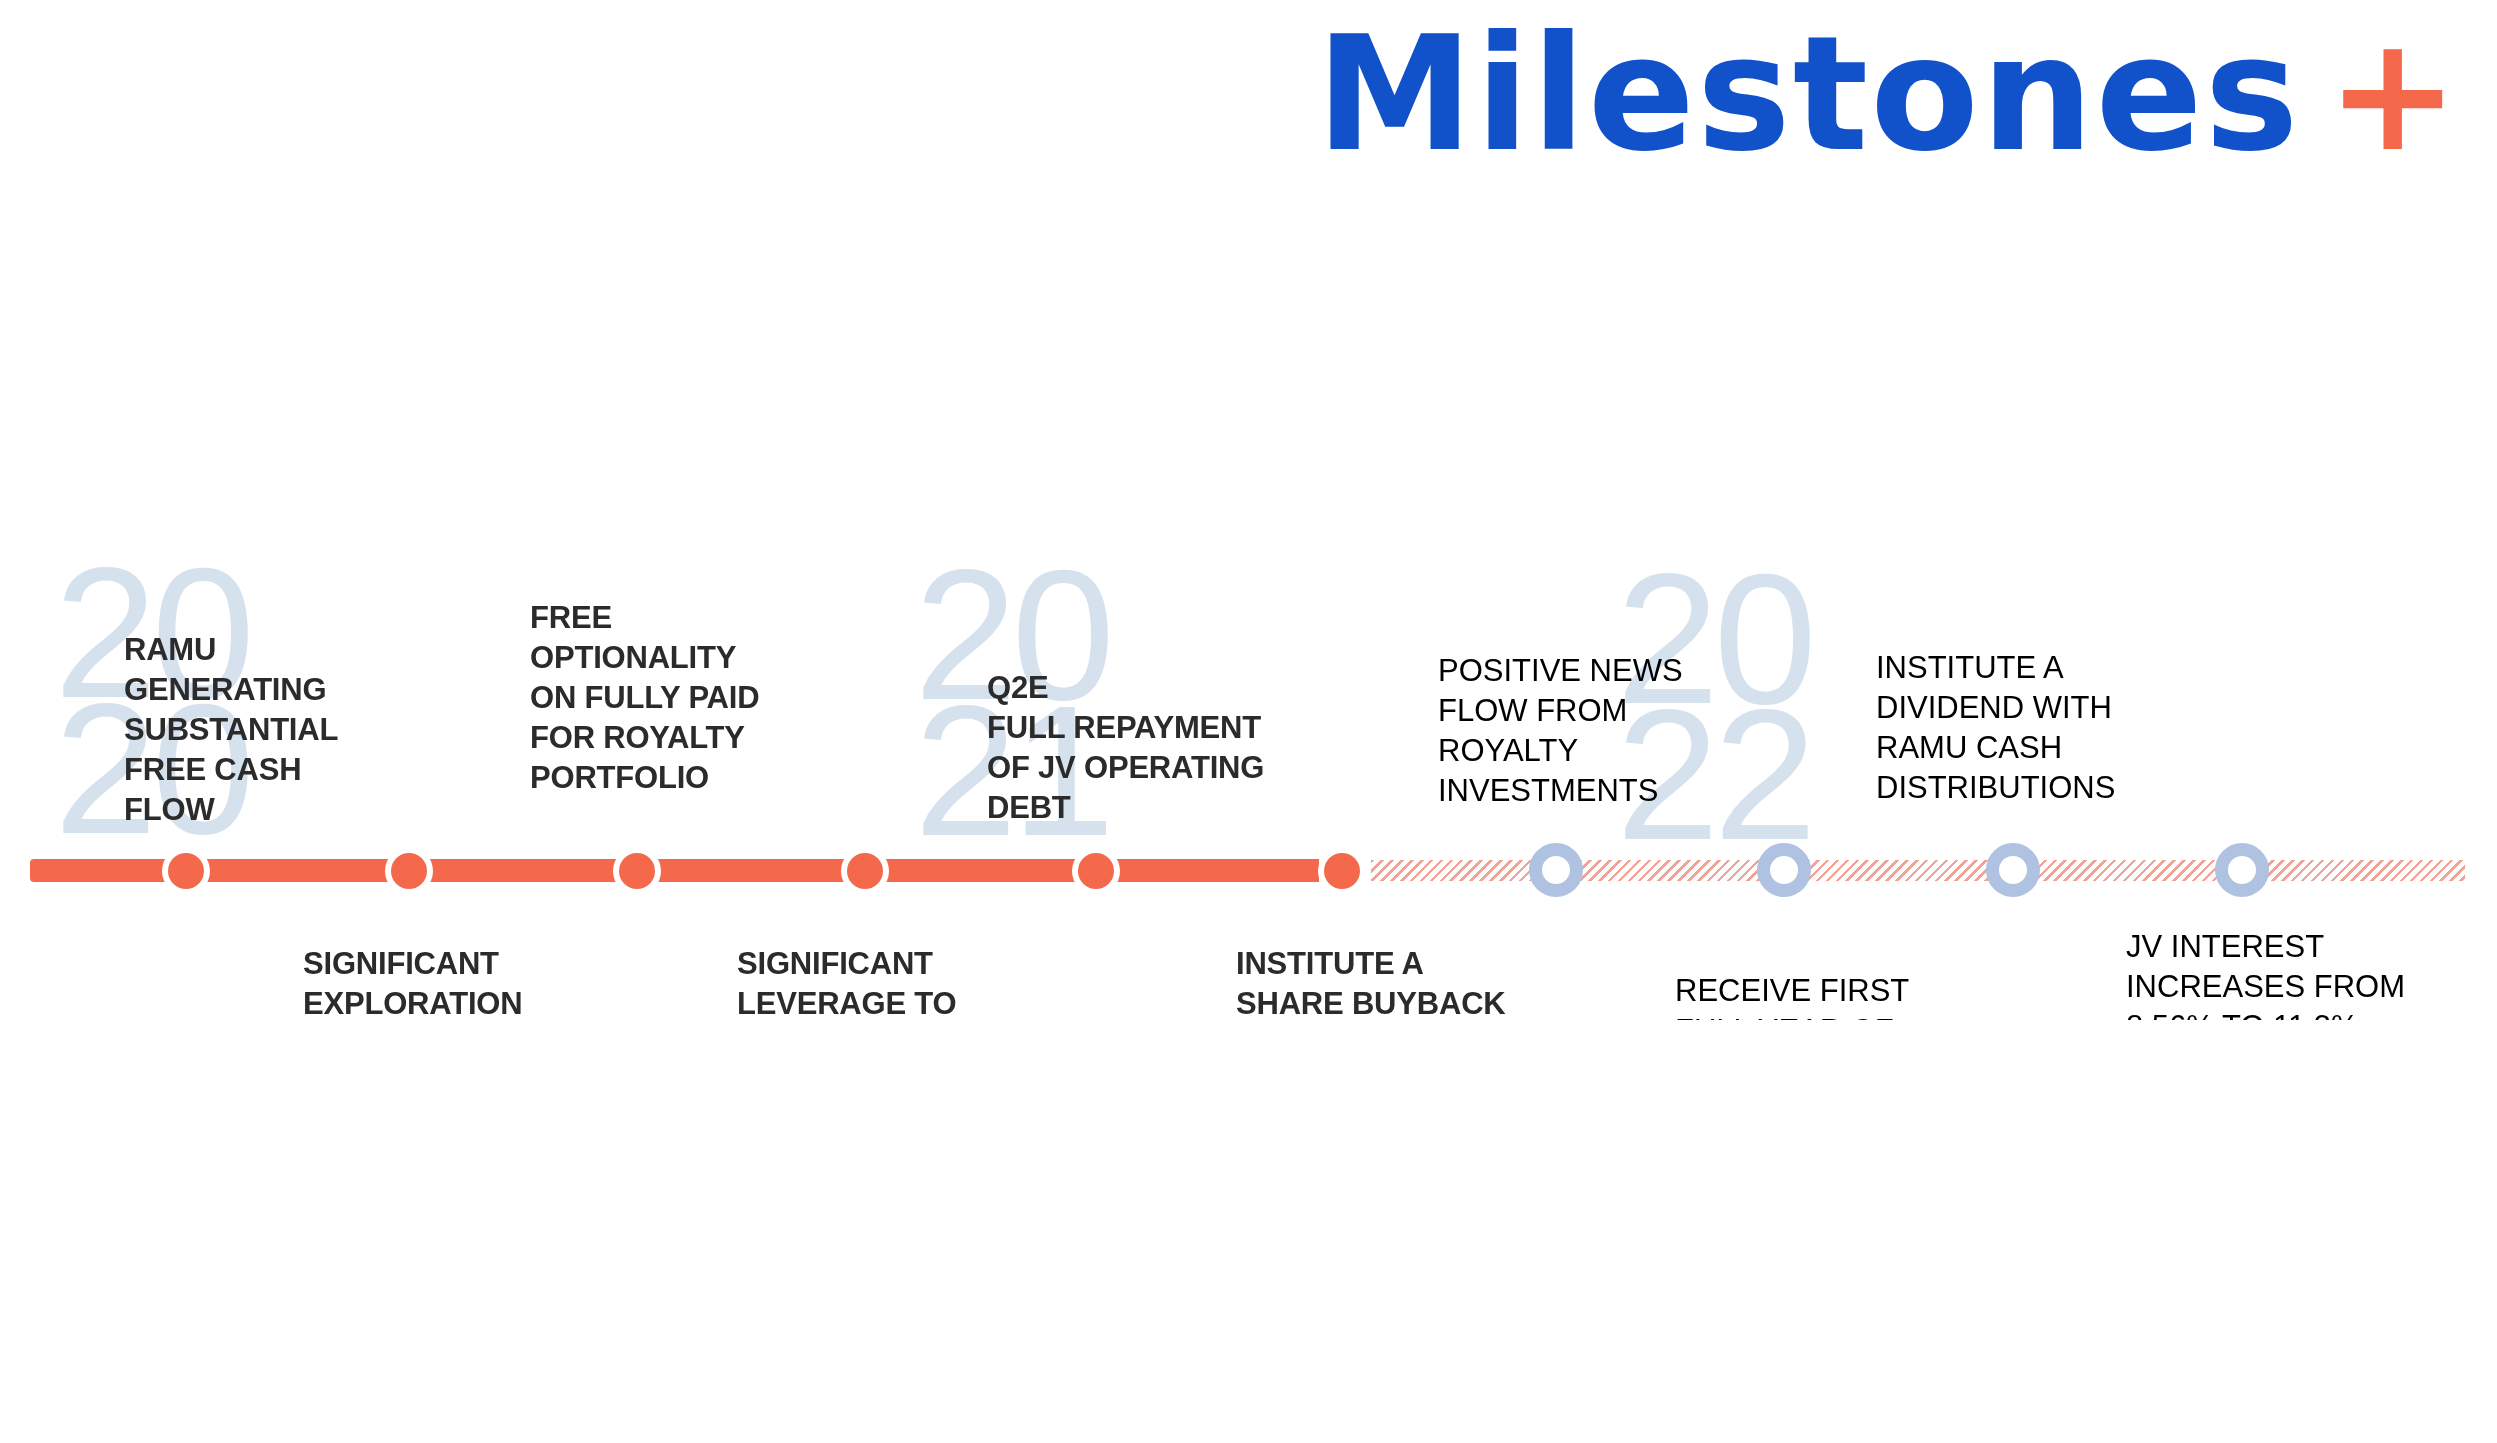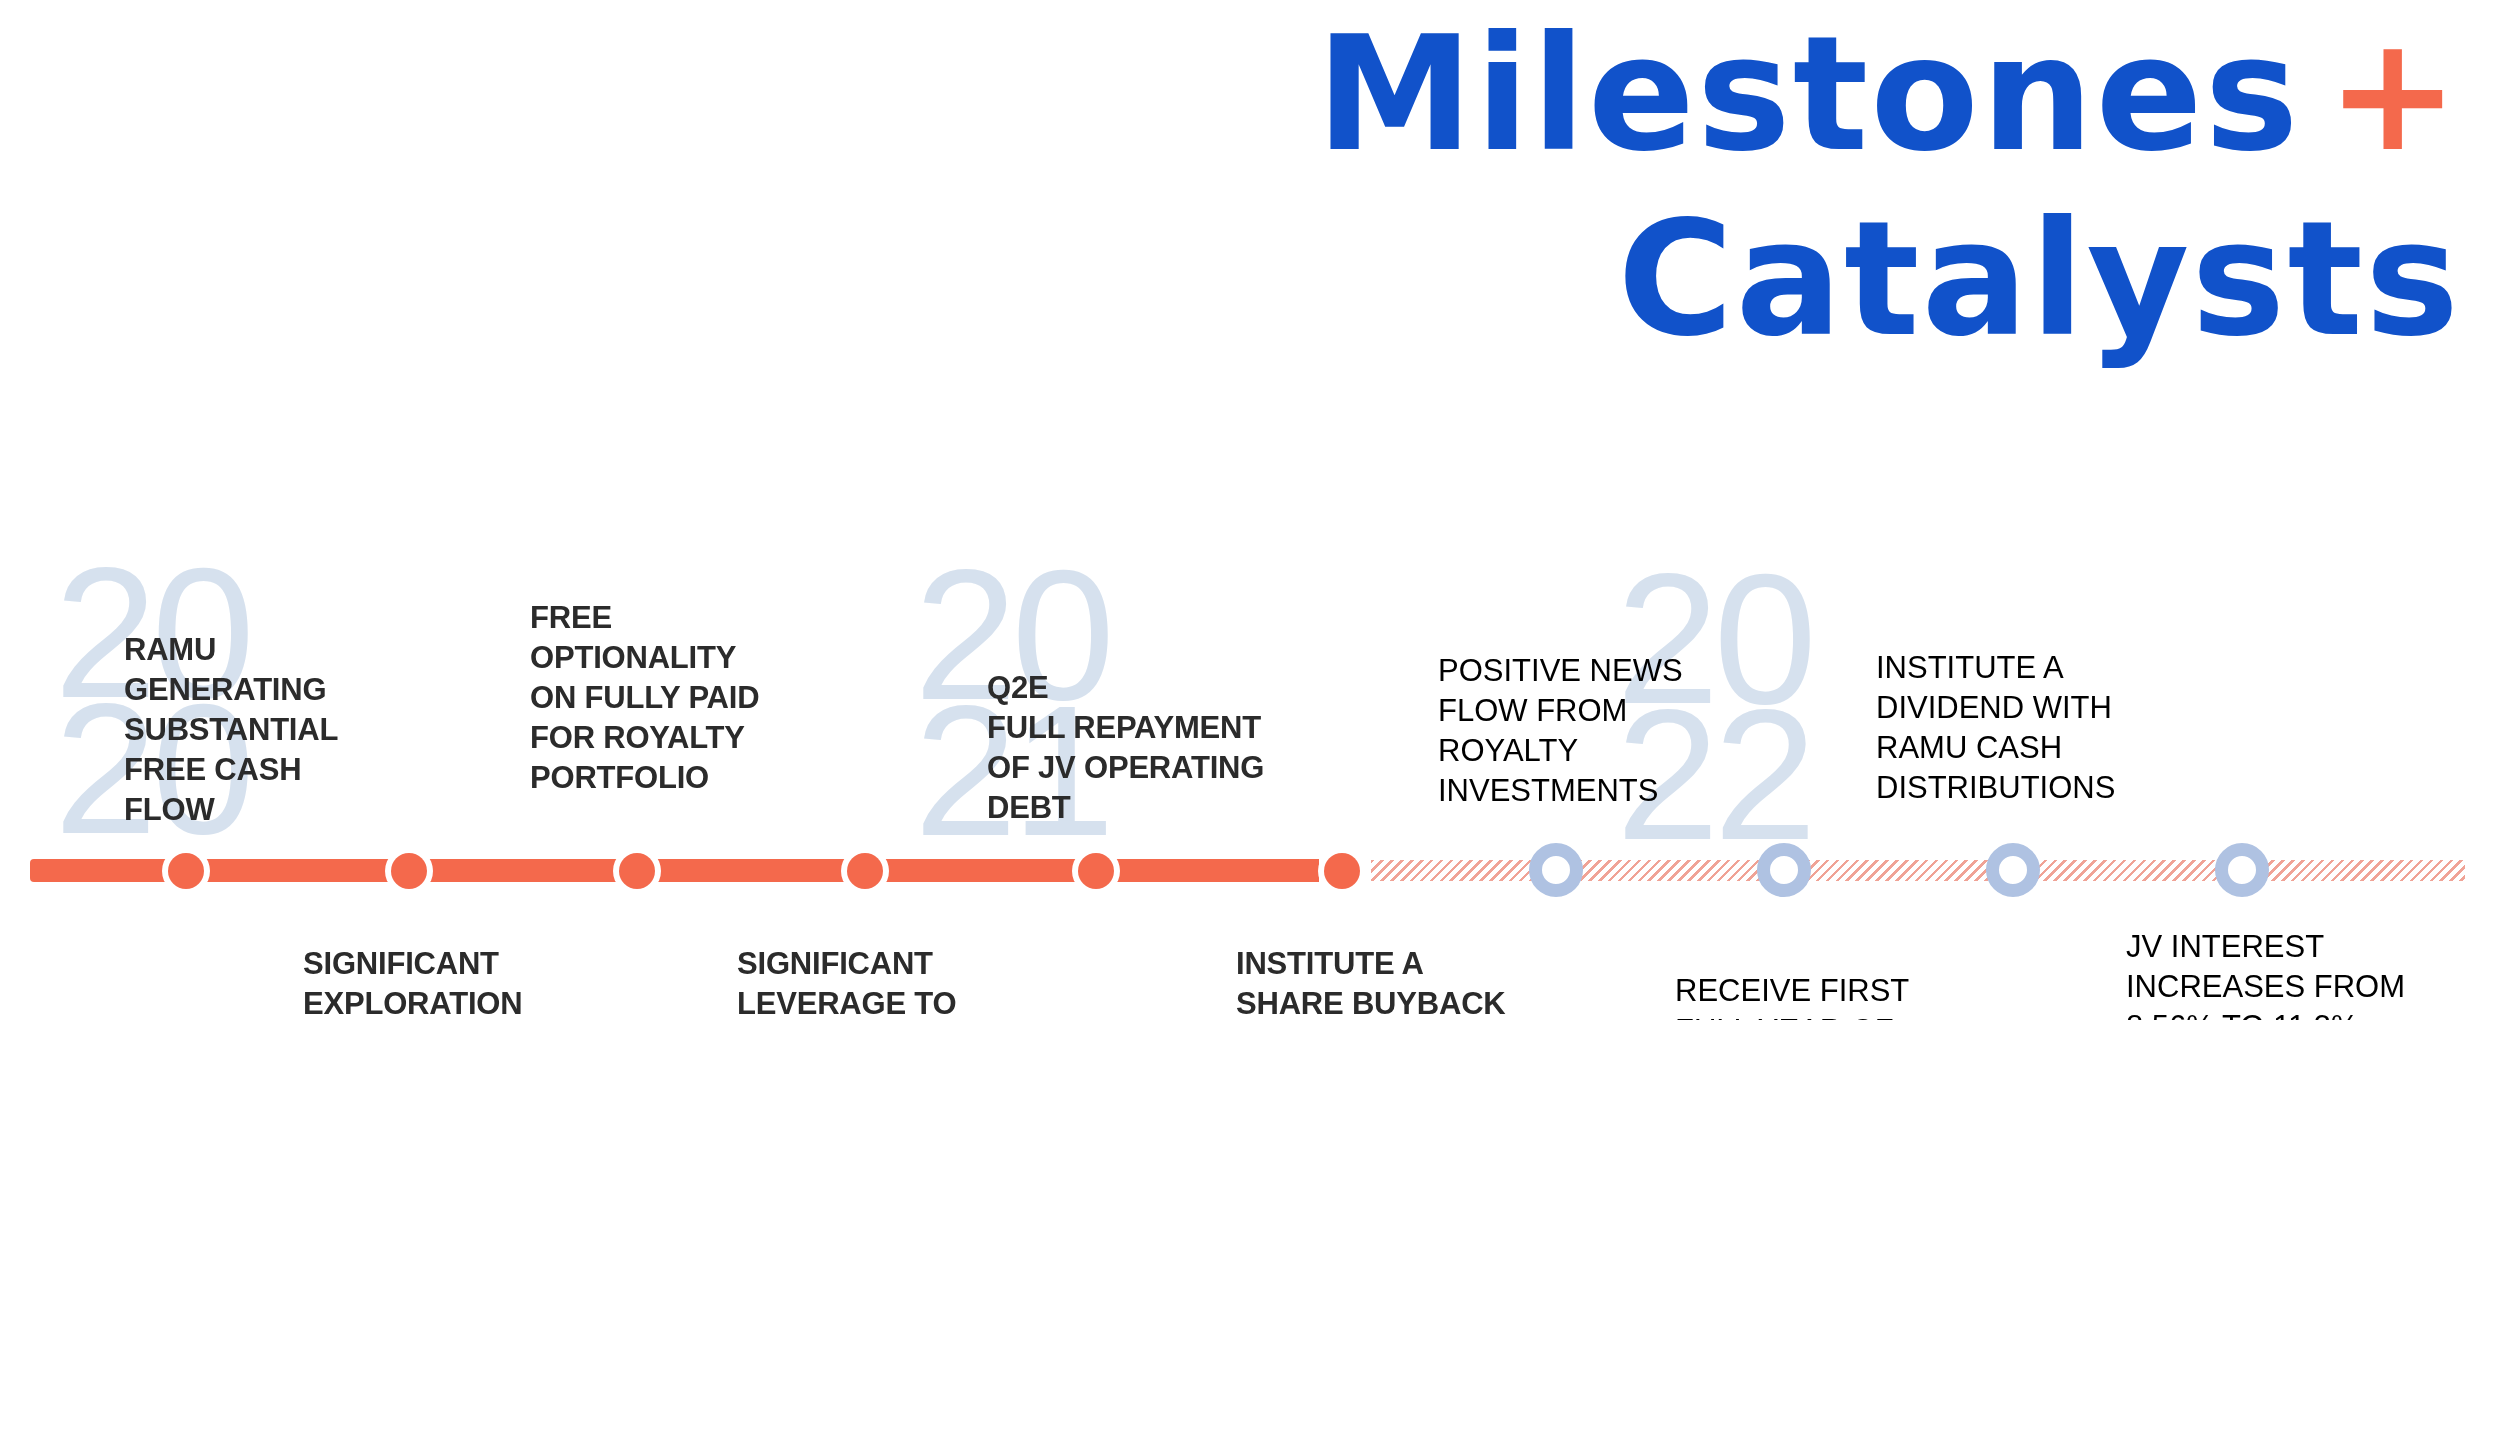--- a/index.html
+++ b/index.html
@@ -94,21 +94,20 @@
   }
   .ticker .sym{font-weight:700;color:#111;}
 </style>
 </head>
 <body>
 
 <div class="slide">
 
   <div class="title">
     <div class="t-line"><span>Milestones</span><span class="plus">+</span></div>
-    <div class="t-line">Catalysts</div>
   </div>
 
   <div class="year" style="left:20px;top:565px">
     <div>20</div>
     <div>20</div>
   </div>
   <div class="year" style="left:880px;top:567px">
     <div>20</div>
     <div>21</div>
   </div>

